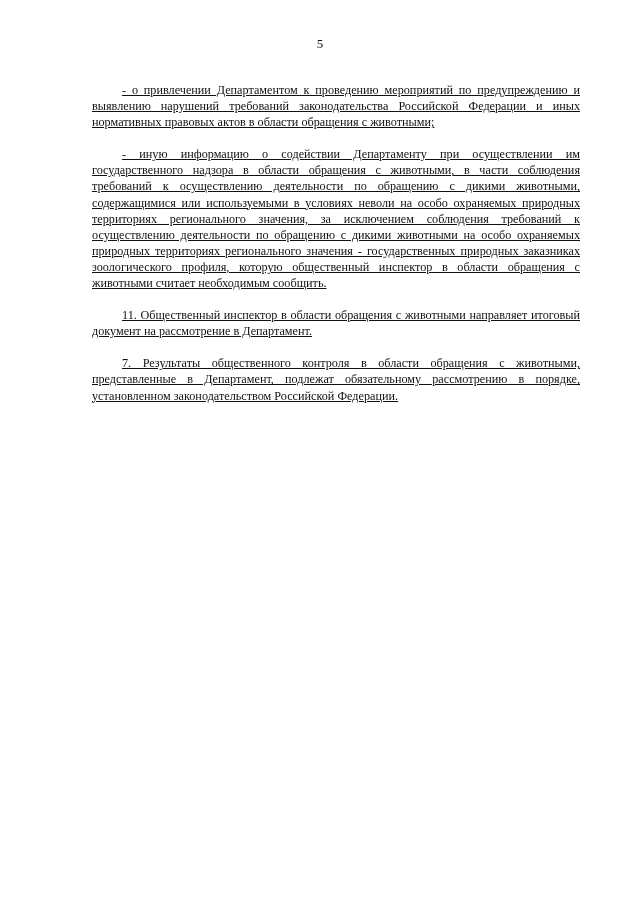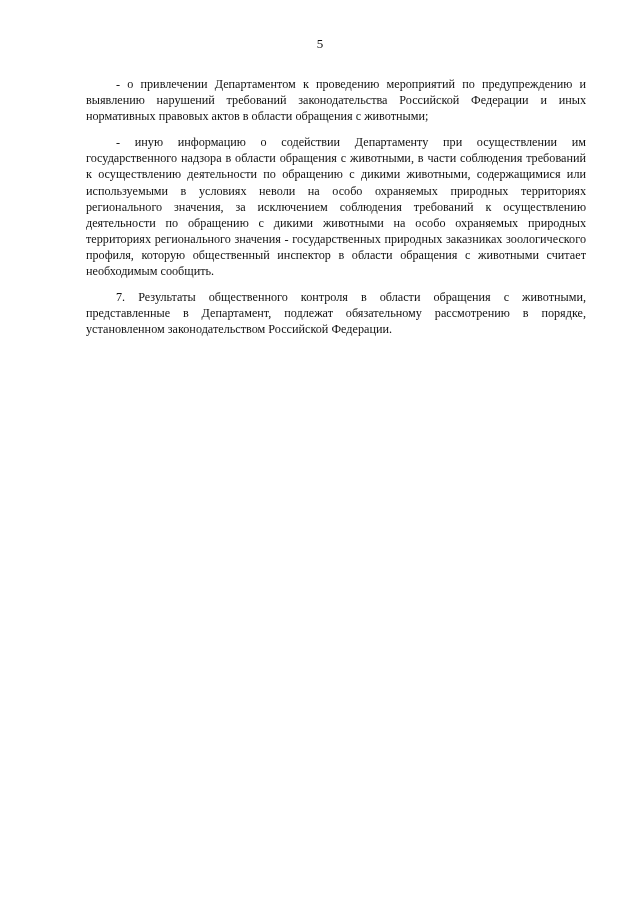--- a/index.html
+++ b/index.html
@@ -12,26 +12,27 @@
   }
   .page-number {
     position: absolute; top: 36px; left: 0; width: 640px;
     text-align: center; font-size: 13px;
   }
   .body-text {
     position: absolute; left: 76px; top: 66px; width: 520px;
     font-size: 12.2px; line-height: 16.1px;
   }
   .para {
-    margin: 10px; text-indent: 30px; text-align: justify;
+    margin: 16px; text-indent: 30px; text-align: justify; text-decoration: underline;
   }
 </style>
 </head>
 <body>
 
 <div class="page">
   <div class="page-number">5</div>
   <div class="body-text">
     <p class="para">- о привлечении Департаментом к проведению мероприятий по предупреждению и выявлению нарушений требований законодательства Российской Федерации и иных нормативных правовых актов в области обращения с животными;</p>
     <p class="para">- иную информацию о содействии Департаменту при осуществлении им государственного надзора в области обращения с животными, в части соблюдения требований к осуществлению деятельности по обращению с дикими животными, содержащимися или используемыми в условиях неволи на особо охраняемых природных территориях регионального значения, за исключением соблюдения требований к осуществлению деятельности по обращению с дикими животными на особо охраняемых природных территориях регионального значения - государственных природных заказниках зоологического профиля, которую общественный инспектор в области обращения с животными считает необходимым сообщить.</p>
+    <p class="para">11. Общественный инспектор в области обращения с животными направляет итоговый документ на рассмотрение в Департамент.</p>
     <p class="para">7. Результаты общественного контроля в области обращения с животными, представленные в Департамент, подлежат обязательному рассмотрению в порядке, установленном законодательством Российской Федерации.</p>
   </div>
 </div>
 
 </body></html>

